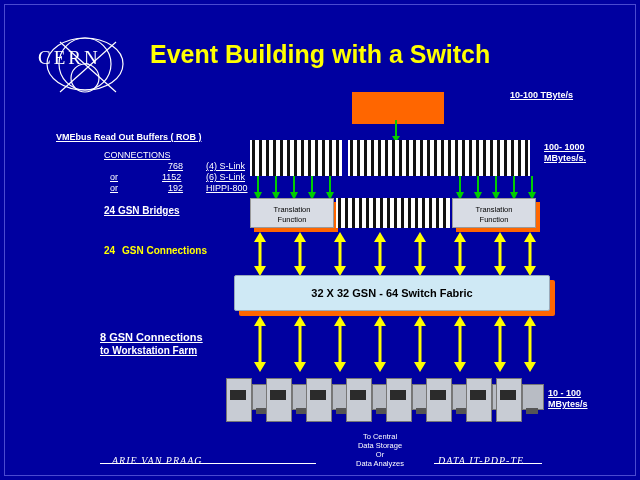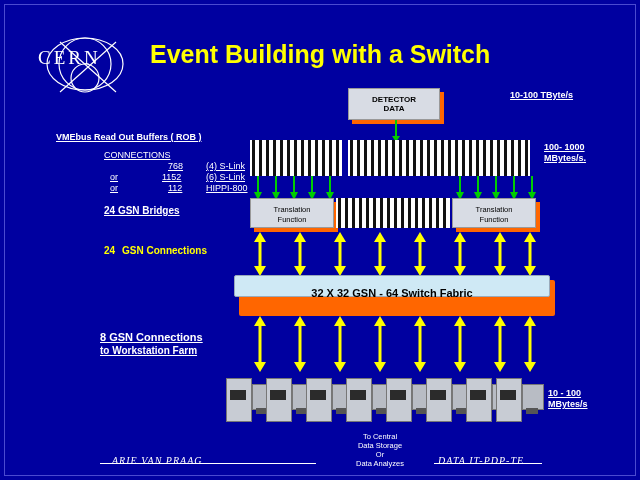--- a/index.html
+++ b/index.html
@@ -17,21 +17,21 @@
   .lbl{position:absolute;color:#ffffff;font-size:9px;text-decoration:underline;}
   .lbl-y{position:absolute;color:#ffff00;font-size:9px;}
   .white-b{font-weight:bold;}
 
   .detbox{position:absolute;left:348px;top:88px;width:92px;height:32px;background:#d8dce4;border:1px solid #999;text-align:center;color:#000;font-size:8px;font-weight:bold;padding-top:6px;box-sizing:border-box;}
   .detbox-sh{position:absolute;left:352px;top:92px;width:92px;height:32px;background:#ff6600;}
 
   .transbox{position:absolute;width:84px;height:30px;background:#d8dce4;border:1px solid #999;text-align:center;color:#000;font-size:7.5px;padding-top:6px;box-sizing:border-box;line-height:10px;}
   .transbox-sh{position:absolute;width:84px;height:30px;background:#ff6600;}
 
-  .switchbox{position:absolute;left:234px;top:275px;width:316px;height:22px;background:#cfe9f5;border:1px solid #9ab;box-sizing:border-box;text-align:center;color:#000;font-size:11px;font-weight:bold;padding-top:11px;border-radius:2px;}
+  .switchbox{position:absolute;left:234px;top:275px;width:316px;height:36px;background:#cfe9f5;border:1px solid #9ab;box-sizing:border-box;text-align:center;color:#000;font-size:11px;font-weight:bold;padding-top:11px;border-radius:2px;}
   .switchbox-sh{position:absolute;left:239px;top:280px;width:316px;height:36px;background:#ff6600;border-radius:2px;}
 
   .bottomline{position:absolute;background:#ffffff;height:1px;}
 
   .credit{position:absolute;font-family:"Liberation Serif",serif;font-style:italic;color:#ffffff;font-size:10px;letter-spacing:1px;}
 
   .rob-stripes{position:absolute;}
   .rob-stripes i{position:absolute;top:0;width:3px;height:100%;background:#111;display:block;}
 
   .pc{position:absolute;}
@@ -55,24 +55,20 @@
     <path d="M86 8 L30 58" stroke="#ffffff" stroke-width="1.2" fill="none"></path>
     <ellipse cx="55" cy="44" rx="14" ry="14" fill="none" stroke="#ffffff" stroke-width="1.2"></ellipse>
   </svg>
   <div class="cern-text">CERN</div>
 
   <div class="title">Event Building with a Switch</div>
 
   <div class="lbl white-b" style="left:510px;top:90px;">10-100 TByte/s</div>
 
   <div class="detbox-sh"></div>
-  <div class="detbox">
-    <div>DETECTOR</div>
-    <div>DATA</div>
-  </div>
 
   <svg style="position:absolute;left:246px;top:120px;width:300px;height:22px;">
     <g stroke="#00cc00" stroke-width="2" fill="none">
       <path d="M150 0 L150 18"></path>
     </g>
     <polygon points="146,16 154,16 150,22" fill="#00cc00"></polygon>
   </svg>
 
   <div class="lbl white-b" style="left:56px;top:132px;">VMEbus Read Out Buffers ( ROB )</div>
 
@@ -126,21 +122,21 @@
   <div class="lbl" style="left:104px;top:150px;">CONNECTIONS</div>
 
   <div class="lbl" style="left:168px;top:161px;">768</div>
   <div class="lbl" style="left:206px;top:161px;">(4) S-Link</div>
 
   <div class="lbl" style="left:110px;top:172px;">or</div>
   <div class="lbl" style="left:162px;top:172px;">1152</div>
   <div class="lbl" style="left:206px;top:172px;">(6) S-Link</div>
 
   <div class="lbl" style="left:110px;top:183px;">or</div>
-  <div class="lbl" style="left:168px;top:183px;">112</div>
+  <div class="lbl" style="left:168px;top:183px;">192</div>
   <div class="lbl" style="left:206px;top:183px;">HIPPI-800</div>
 
   <svg style="position:absolute;left:246px;top:176px;width:300px;height:26px;">
     <g stroke="#00cc00" stroke-width="2" fill="none">
       <path d="M12 0 L12 18"></path>
         <path d="M30 0 L30 18"></path>
         <path d="M48 0 L48 18"></path>
       <path d="M66 0 L66 18"></path>
         <path d="M84 0 L84 18"></path>
       <path d="M214 0 L214 18"></path>

